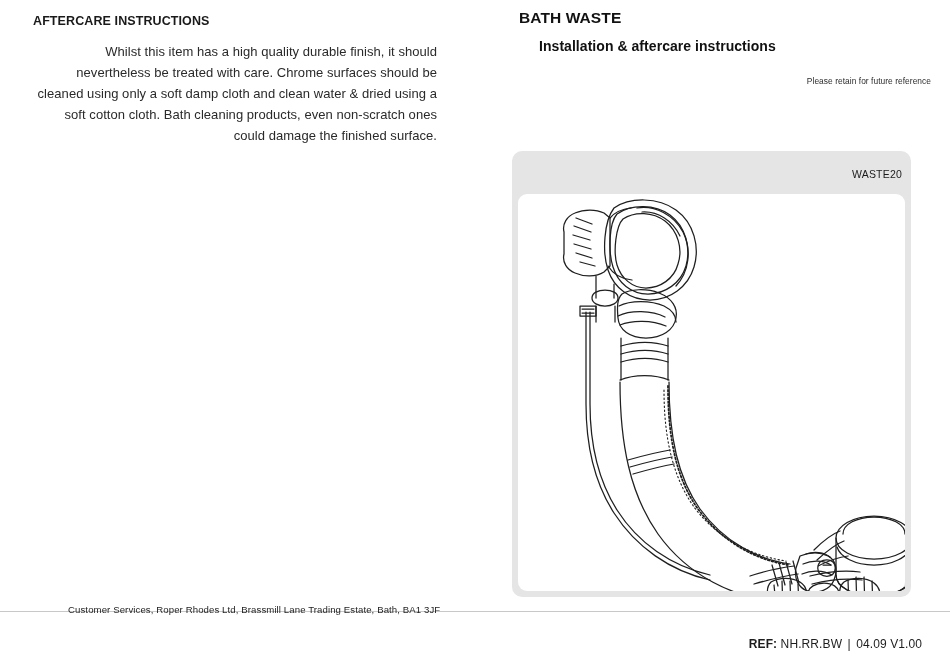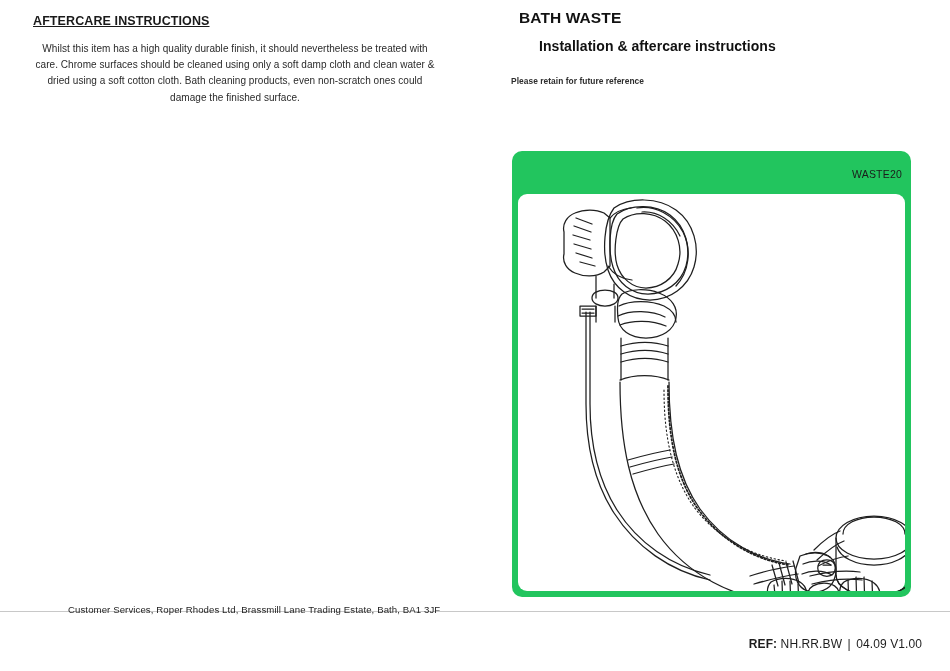--- a/index.html
+++ b/index.html
@@ -30,28 +30,27 @@
     top: 14px;
     width: 404px;
   }
   .aftercare-heading {
     font-size: 12.5px;
     font-weight: bold;
     letter-spacing: 0.1px;
     color: #1a1a1a;
     margin: 0 0 12px 0;
     line-height: 1.2;
-    text-decoration: underline;
   }
   .aftercare-body {
-    font-size: 10px;
+    font-size: 13px;
     line-height: 1.62;
     color: #2a2a2a;
     margin: 0;
-    text-align: center;
+    text-align: right;
     letter-spacing: 0.05px;
   }
 
   
   .title-block {
     position: absolute;
     left: 511px;
     top: 0px;
     width: 420px;
   }
@@ -67,35 +66,36 @@
     font-size: 14px;
     font-weight: bold;
     color: #111111;
     margin: 0;
     line-height: 1.32;
     letter-spacing: 0.05px;
     padding-left: 28px;
   }
   .title-note {
     font-size: 8.4px;
-    font-weight: bold;
+    font-weight: normal;
     color: #2d2d2d;
     margin: 0;
     padding-top: 21px;
     letter-spacing: 0.05px;
+    text-align: right;
   }
 
   
   .product-panel {
     position: absolute;
     left: 512px;
     top: 151px;
     width: 399px;
     height: 446px;
-    background: #22c55e;
+    background: #e5e5e5;
     border-radius: 10px;
   }
   .panel-code {
     position: absolute;
     right: 9px;
     top: 17px;
     font-size: 10.5px;
     color: #1b1b1b;
     letter-spacing: 0.2px;
   }

